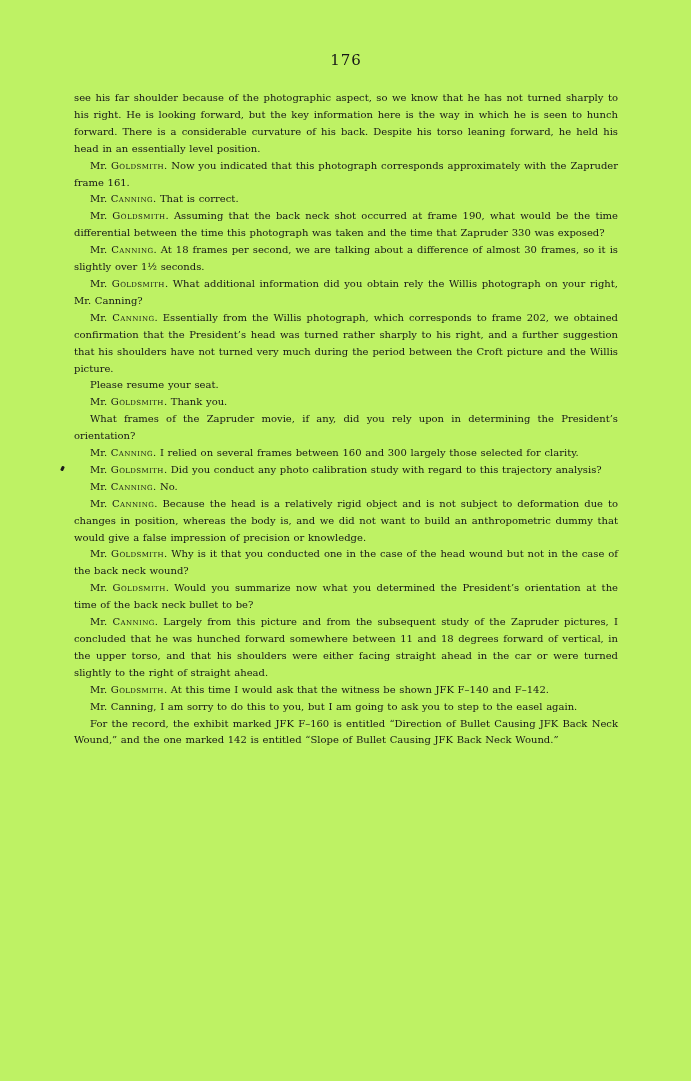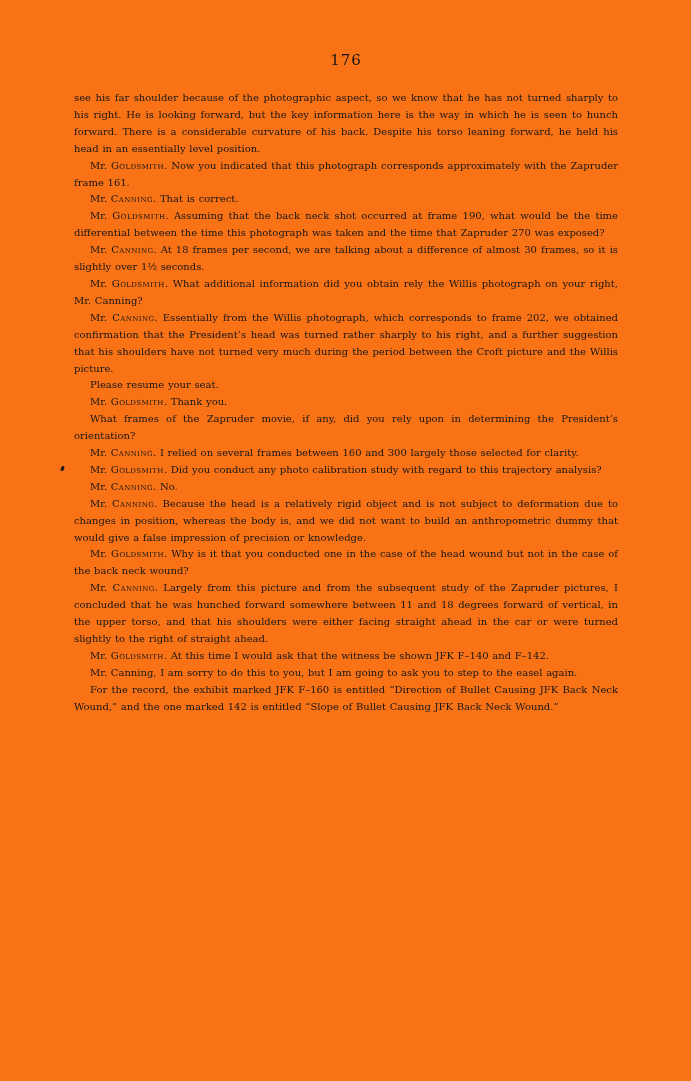--- a/index.html
+++ b/index.html
@@ -11,21 +11,21 @@
     height: 1081px;
     background: #ffffff;
     position: relative;
     overflow: hidden;
     font-family: "DejaVu Serif", "Liberation Serif", serif;
     color: #161616;
   }
   .page {
     position: absolute;
     inset: 0;
-    background: #f97316;
+    background: #bef264;
   }
   .page-number {
     position: absolute;
     top: 51px;
     left: 74px;
     width: 544px;
     text-align: center;
     font-size: 15px;
     letter-spacing: 1px;
   }
@@ -71,21 +71,21 @@
   <div class="page-number">176</div>
 
   <div class="content">
 
     <p class="para first"><span></span><span class="speaker-name"></span><span>see his far shoulder because of the photographic aspect, so we know that he has not turned sharply to his right. He is looking forward, but the key information here is the way in which he is seen to hunch forward. There is a considerable curvature of his back. Despite his torso leaning forward, he held his head in an essentially level position.</span></p>
 
     <p class="para"><span>Mr. </span><span class="speaker-name">Goldsmith</span><span>. Now you indicated that this photograph corresponds approximately with the Zapruder frame 161.</span></p>
 
     <p class="para"><span>Mr. </span><span class="speaker-name">Canning</span><span>. That is correct.</span></p>
 
-    <p class="para"><span>Mr. </span><span class="speaker-name">Goldsmith</span><span>. Assuming that the back neck shot occurred at frame 190, what would be the time differential between the time this photograph was taken and the time that Zapruder 270 was exposed?</span></p>
+    <p class="para"><span>Mr. </span><span class="speaker-name">Goldsmith</span><span>. Assuming that the back neck shot occurred at frame 190, what would be the time differential between the time this photograph was taken and the time that Zapruder 330 was exposed?</span></p>
 
     <p class="para"><span>Mr. </span><span class="speaker-name">Canning</span><span>. At 18 frames per second, we are talking about a difference of almost 30 frames, so it is slightly over 1½ seconds.</span></p>
 
     <p class="para"><span>Mr. </span><span class="speaker-name">Goldsmith</span><span>. What additional information did you obtain rely the Willis photograph on your right, Mr. Canning?</span></p>
 
     <p class="para"><span>Mr. </span><span class="speaker-name">Canning</span><span>. Essentially from the Willis photograph, which corresponds to frame 202, we obtained confirmation that the President’s head was turned rather sharply to his right, and a further suggestion that his shoulders have not turned very much during the period between the Croft picture and the Willis picture.</span></p>
 
     <p class="para"><span></span><span class="speaker-name"></span><span>Please resume your seat.</span></p>
 
     <p class="para"><span>Mr. </span><span class="speaker-name">Goldsmith</span><span>. Thank you.</span></p>
@@ -95,20 +95,21 @@
     <p class="para"><span class="margin-dot"></span><span>Mr. </span><span class="speaker-name">Canning</span><span>. I relied on several frames between 160 and 300 largely those selected for clarity.</span></p>
 
     <p class="para"><span>Mr. </span><span class="speaker-name">Goldsmith</span><span>. Did you conduct any photo calibration study with regard to this trajectory analysis?</span></p>
 
     <p class="para"><span>Mr. </span><span class="speaker-name">Canning</span><span>. No.</span></p>
 
     <p class="para"><span>Mr. </span><span class="speaker-name">Canning</span><span>. Because the head is a relatively rigid object and is not subject to deformation due to changes in position, whereas the body is, and we did not want to build an anthropometric dummy that would give a false impression of precision or knowledge.</span></p>
 
     <p class="para"><span>Mr. </span><span class="speaker-name">Goldsmith</span><span>. Why is it that you conducted one in the case of the head wound but not in the case of the back neck wound?</span></p>
 
+    <p class="para"><span>Mr. </span><span class="speaker-name">Goldsmith</span><span>. Would you summarize now what you determined the President’s orientation at the time of the back neck bullet to be?</span></p>
 
     <p class="para"><span>Mr. </span><span class="speaker-name">Canning</span><span>. Largely from this picture and from the subsequent study of the Zapruder pictures, I concluded that he was hunched forward somewhere between 11 and 18 degrees forward of vertical, in the upper torso, and that his shoulders were either facing straight ahead in the car or were turned slightly to the right of straight ahead.</span></p>
 
     <p class="para"><span>Mr. </span><span class="speaker-name">Goldsmith</span><span>. At this time I would ask that the witness be shown JFK F–140 and F–142.</span></p>
 
     <p class="para"><span></span><span class="speaker-name"></span><span>Mr. Canning, I am sorry to do this to you, but I am going to ask you to step to the easel again.</span></p>
 
     <p class="para"><span></span><span class="speaker-name"></span><span>For the record, the exhibit marked JFK F–160 is entitled “Direction of Bullet Causing JFK Back Neck Wound,” and the one marked 142 is entitled “Slope of Bullet Causing JFK Back Neck Wound.”</span></p>
 
   </div>

